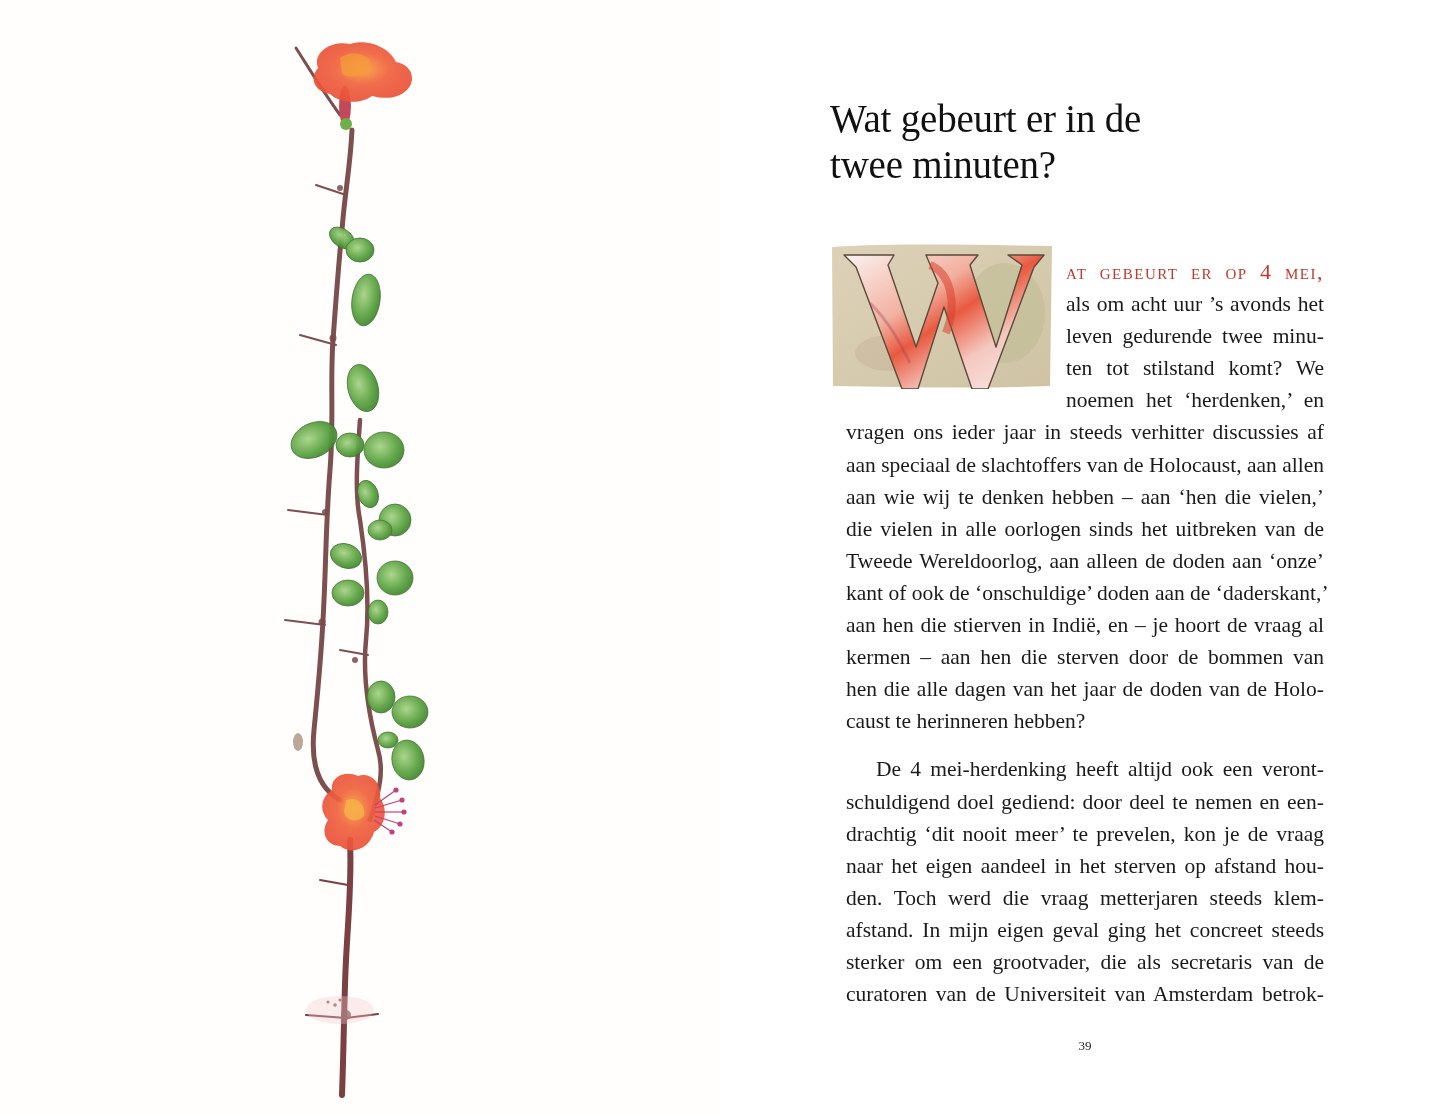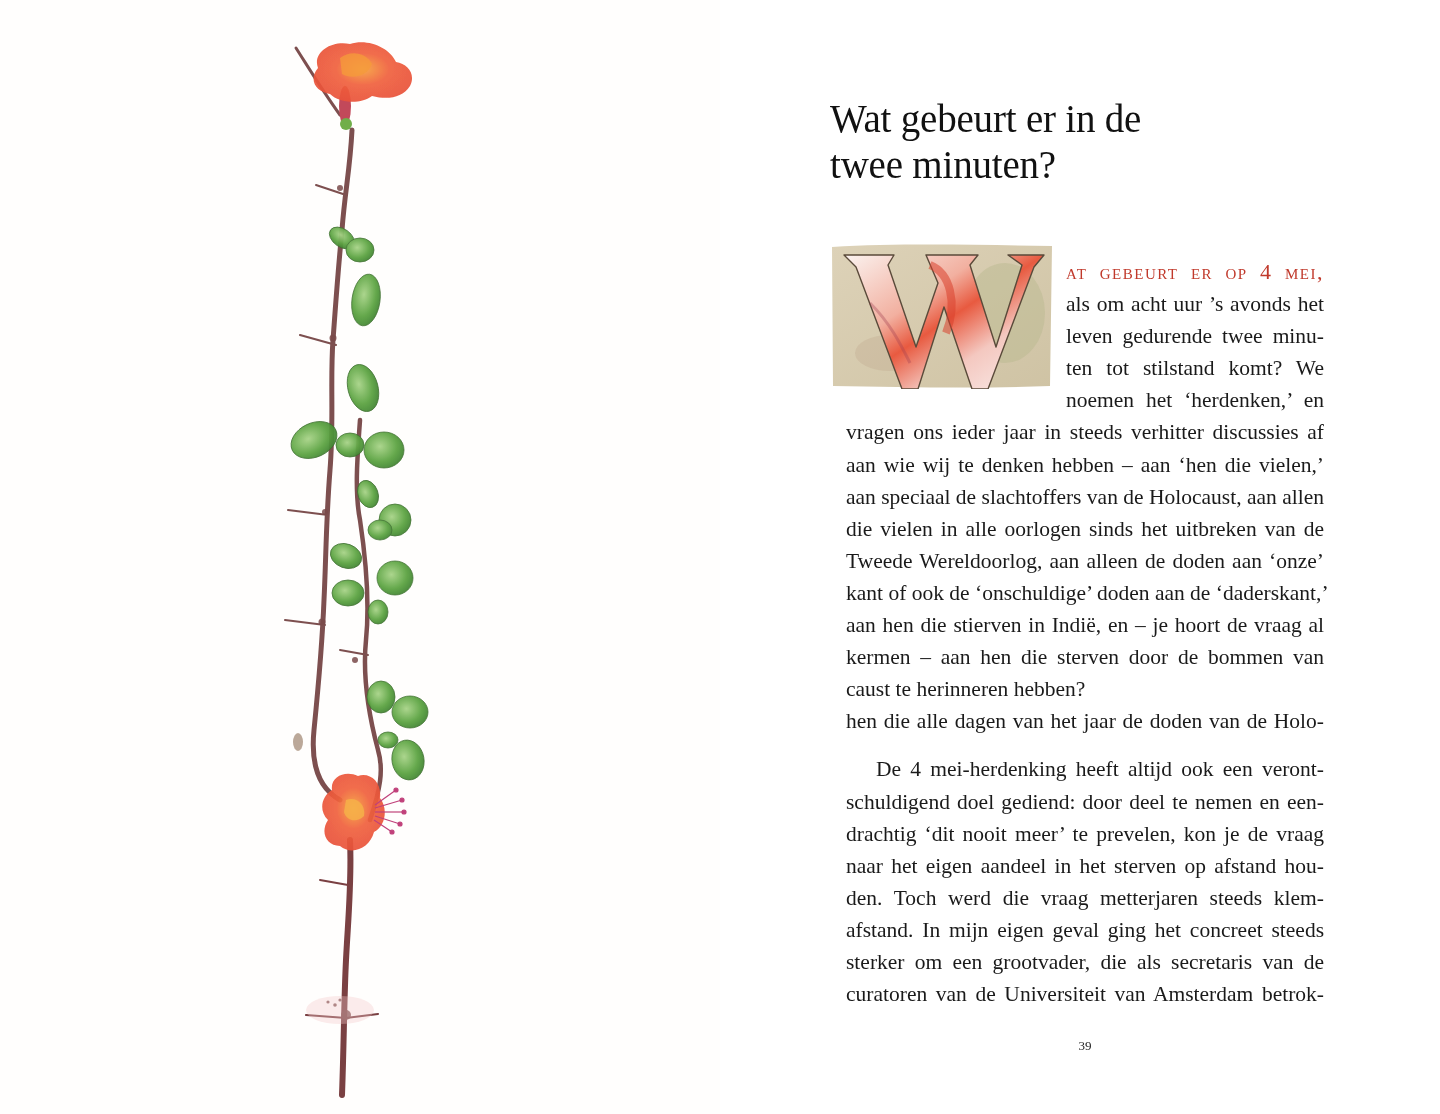--- a/index.html
+++ b/index.html
@@ -228,29 +228,29 @@
         <path d="M40,60 C60,80 70,100 80,120" stroke="#a04050" stroke-width="3" fill="none" opacity="0.35"></path>
       </svg>
     </div>
     <p class="para">
       <span class="line lead-in-line"><span class="lead-in">AT GEBEURT ER OP 4 MEI,</span></span>
       <span class="line">als om acht uur ’s avonds het</span>
       <span class="line">leven gedurende twee minu-</span>
       <span class="line">ten tot stilstand komt? We</span>
       <span class="line">noemen het ‘herdenken,’ en</span>
       <span class="line">vragen ons ieder jaar in steeds verhitter discussies af</span>
+      <span class="line">aan speciaal de slachtoffers van de Holocaust, aan allen</span>
       <span class="line">aan wie wij te denken hebben – aan ‘hen die vielen,’</span>
-      <span class="line">aan speciaal de slachtoffers van de Holocaust, aan allen</span>
       <span class="line">die vielen in alle oorlogen sinds het uitbreken van de</span>
       <span class="line">Tweede Wereldoorlog, aan alleen de doden aan ‘onze’</span>
       <span class="line">kant of ook de ‘onschuldige’ doden aan de ‘daderskant,’</span>
       <span class="line">aan hen die stierven in Indië, en – je hoort de vraag al</span>
       <span class="line">kermen – aan hen die sterven door de bommen van</span>
+      <span class="line">hen die alle dagen van het jaar de doden van de Holo-</span>
       <span class="line last">caust te herinneren hebben?</span>
-      <span class="line">hen die alle dagen van het jaar de doden van de Holo-</span>
     </p>
     <p class="para">
       <span class="line" style="padding-left:30px;">De 4 mei-herdenking heeft altijd ook een veront-</span>
       <span class="line">schuldigend doel gediend: door deel te nemen en een-</span>
       <span class="line">drachtig ‘dit nooit meer’ te prevelen, kon je de vraag</span>
       <span class="line">naar het eigen aandeel in het sterven op afstand hou-</span>
       <span class="line">den. Toch werd die vraag metterjaren steeds klem-</span>
       <span class="line">afstand. In mijn eigen geval ging het concreet steeds</span>
       <span class="line">sterker om een grootvader, die als secretaris van de</span>
       <span class="line">curatoren van de Universiteit van Amsterdam betrok-</span>

